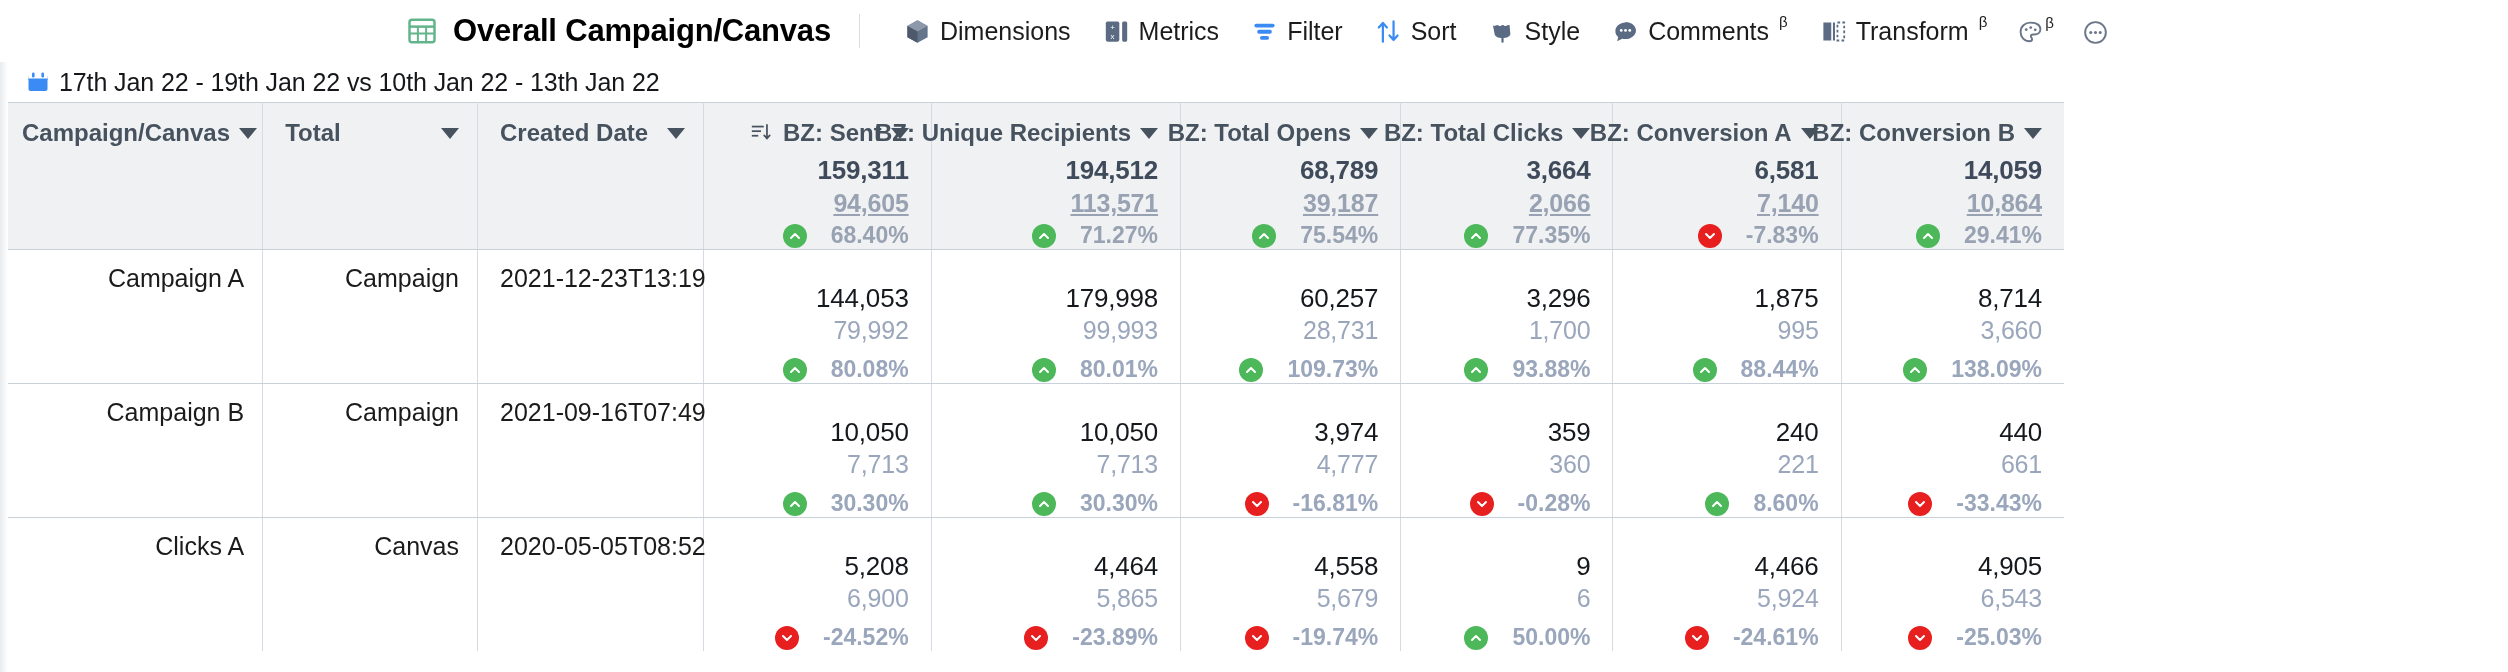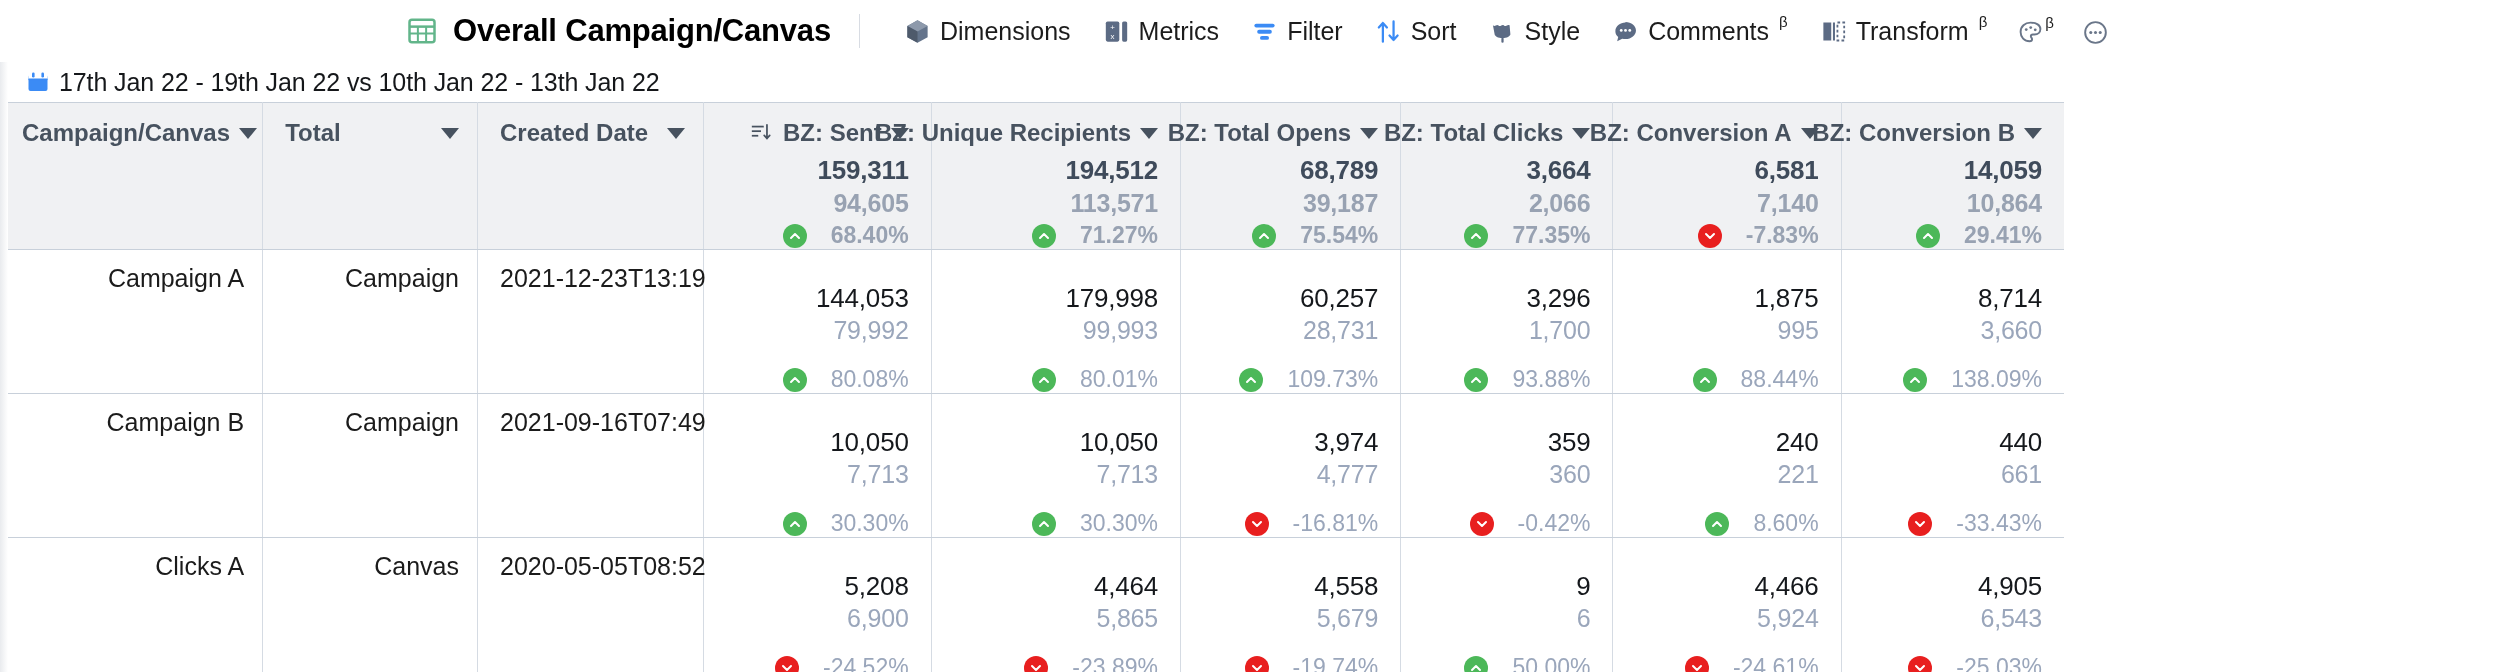--- a/index.html
+++ b/index.html
@@ -129,20 +129,21 @@
     font-size: 26px;
     color: #3f4b5b;
     margin-top: 8px;
     letter-spacing: -0.2px;
   }
   .th-val-secondary {
     font-size: 25px;
     color: #98a2b2;
     margin-top: 3px;
     letter-spacing: -0.2px;
+    text-decoration: underline;
   }
   .delta {
     display: flex;
     align-items: center;
     gap: 24px;
     margin-top: 4px;
     font-size: 23px;
     color: #98a2b2;
     white-space: nowrap;
   }
@@ -177,21 +178,21 @@
     color: #15181c;
     letter-spacing: -0.2px;
     margin-top: 19px;
   }
   .td-secondary {
     font-size: 25px;
     color: #9aa6bb;
     margin-top: 2px;
     letter-spacing: -0.2px;
   }
-  .td-inner .delta { color: #9aa6bb; margin-top: 21px; }
+  .td-inner .delta { color: #9aa6bb; margin-top: 11px; font-weight: bold; }
 
   
   .edge-shadow {
     position: absolute;
     left: 0; top: 0;
     width: 8px; height: 100%;
     background: linear-gradient(to right, #e9ebee, #ffffff);
     pointer-events: none;
   }
 </style>
@@ -670,21 +671,21 @@
         <td>
           <div class="td-inner numeric">
             <span class="td-primary">359</span>
             <span class="td-secondary">360</span>
             <span class="delta">
               <span class="badge down">
                   <svg viewBox="0 0 16 16" width="16" height="16">
                     <path d="M4 6l4 4 4-4" fill="none" stroke="#fff" stroke-width="2" stroke-linecap="round" stroke-linejoin="round"></path>
                   </svg>
                 </span>
-              <span>-0.42%</span>
+              <span>-0.28%</span>
             </span>
           </div>
         </td>
         <td>
           <div class="td-inner numeric">
             <span class="td-primary">240</span>
             <span class="td-secondary">221</span>
             <span class="delta">
               <span class="badge up">
                   <svg viewBox="0 0 16 16" width="16" height="16">

